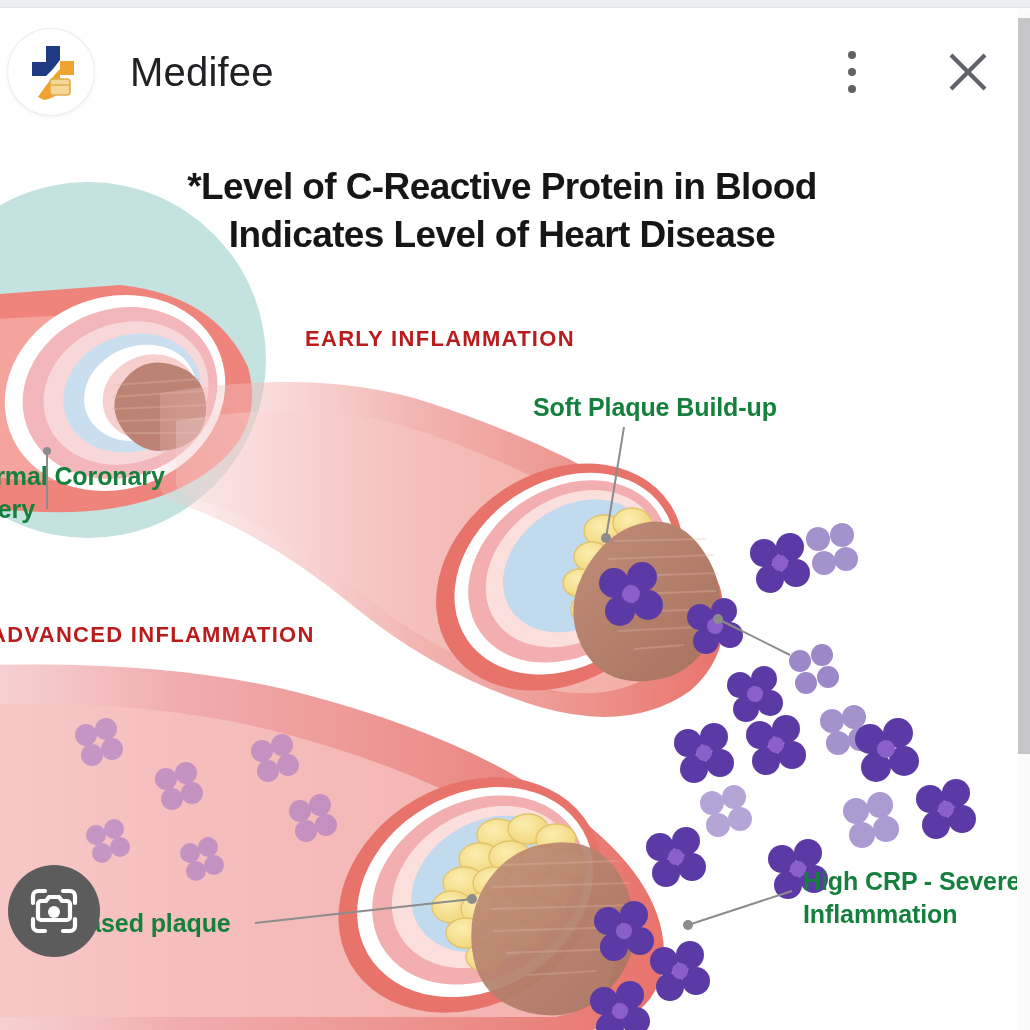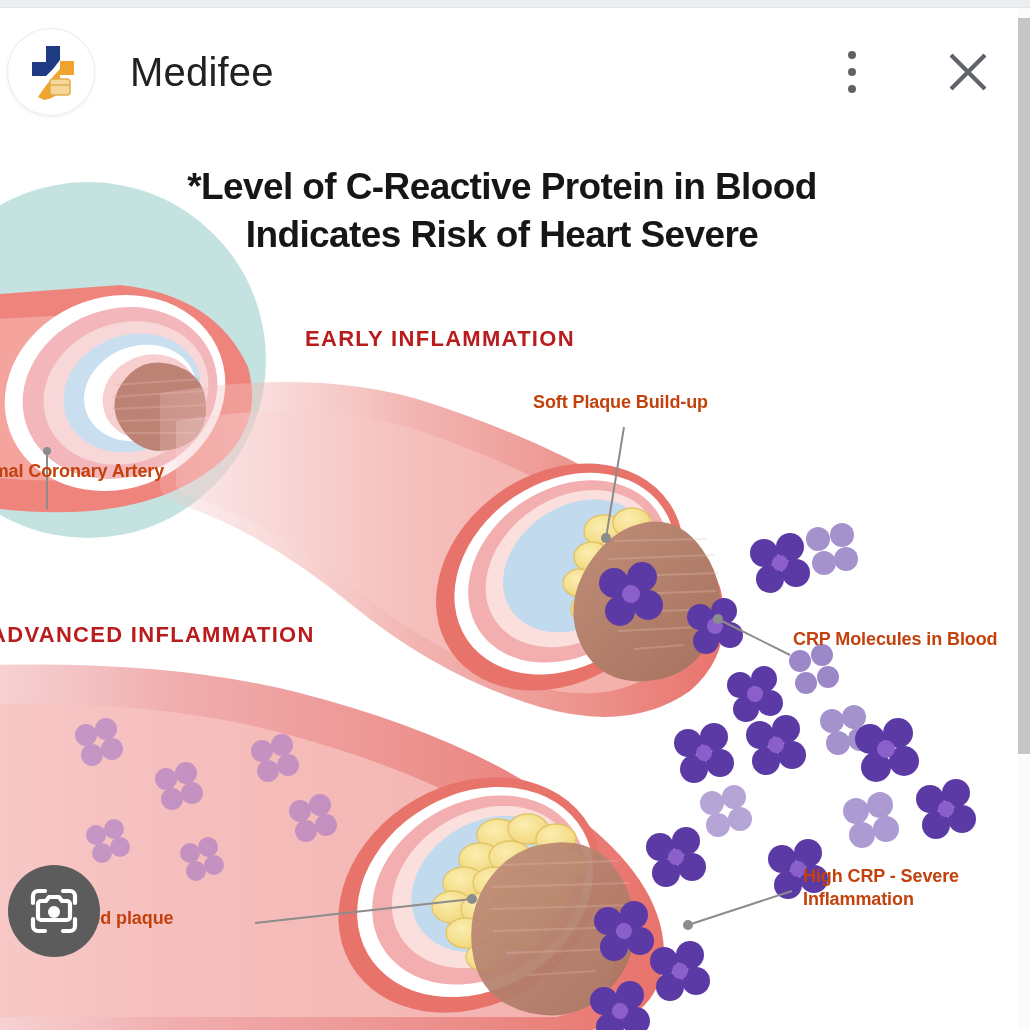--- a/index.html
+++ b/index.html
@@ -130,23 +130,23 @@
     color: #b91c1c;
     letter-spacing: 1.3px;
     white-space: nowrap;
   }
   .stage-early    { top: 191px; left: 305px; }
   .stage-advanced { top: 487px; left: -10px; }
 
   
   .callout {
     position: absolute;
-    font-size: 18px;
+    font-size: 25px;
     font-weight: 700;
-    color: #c2410c;
+    color: #15803d;
     line-height: 1.30;
     letter-spacing: -0.1px;
   }
   .c-normal   { top: 325px; left: -38px;  width: 250px; }
   .c-soft     { top: 256px; left: 533px;  white-space: nowrap; }
   .c-crp      { top: 493px; left: 793px;  width: 232px; }
   .c-high     { top: 730px; left: 803px;  width: 235px; }
   .c-incr     { top: 772px; left: 28px;   white-space: nowrap; }
 
   
@@ -555,29 +555,28 @@
         <circle cx="688" cy="790" r="5"></circle>
       </g>
       <g class="leader">
         <line x1="255" y1="788" x2="472" y2="764"></line>
         <circle cx="472" cy="764" r="5"></circle>
       </g>
     </svg>
 
     <div class="fig-title">
       <div>*Level of C-Reactive Protein in Blood</div>
-      <div>Indicates Risk of Heart Severe</div>
+      <div>Indicates Level of Heart Disease</div>
     </div>
 
     <div class="stage-label stage-early">EARLY INFLAMMATION</div>
     <div class="stage-label stage-advanced">ADVANCED INFLAMMATION</div>
 
     <div class="callout c-normal">Normal Coronary Artery</div>
     <div class="callout c-soft">Soft Plaque Build-up</div>
-    <div class="callout c-crp">CRP Molecules in Blood</div>
     <div class="callout c-high">High CRP - Severe Inflammation</div>
     <div class="callout c-incr">Increased plaque</div>
 
     <div class="lens-btn">
       <svg viewBox="0 0 54 54" xmlns="http://www.w3.org/2000/svg" fill="none" stroke="#ffffff" stroke-width="4.2" stroke-linecap="round">
         <path d="M6 19 V12 a5 5 0 0 1 5 -5 h7"></path>
         <path d="M36 7 h7 a5 5 0 0 1 5 5 v7"></path>
         <path d="M48 35 v7 a5 5 0 0 1 -5 5 h-7"></path>
         <path d="M18 47 h-7 a5 5 0 0 1 -5 -5 v-7"></path>
         <path d="M19 17 l3 -4 h10 l3 4 h5 a3 3 0 0 1 3 3 v13 a3 3 0 0 1 -3 3 H14

